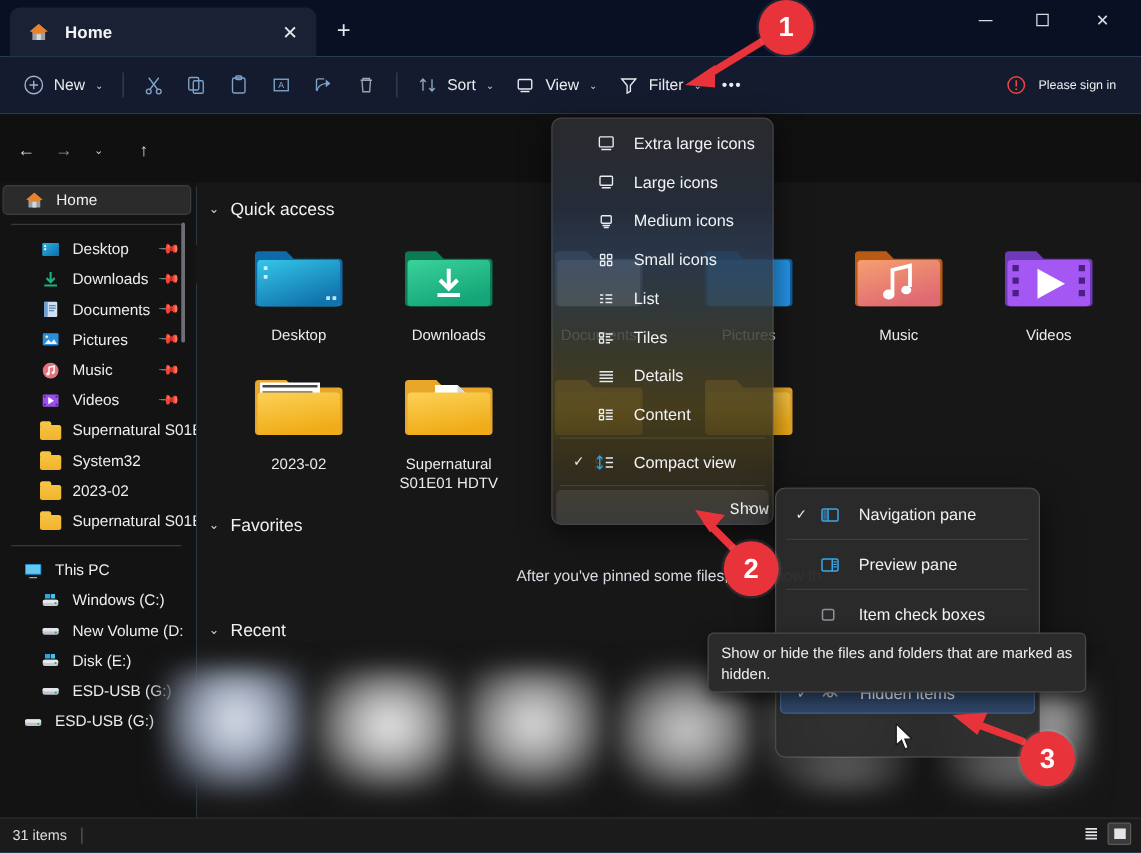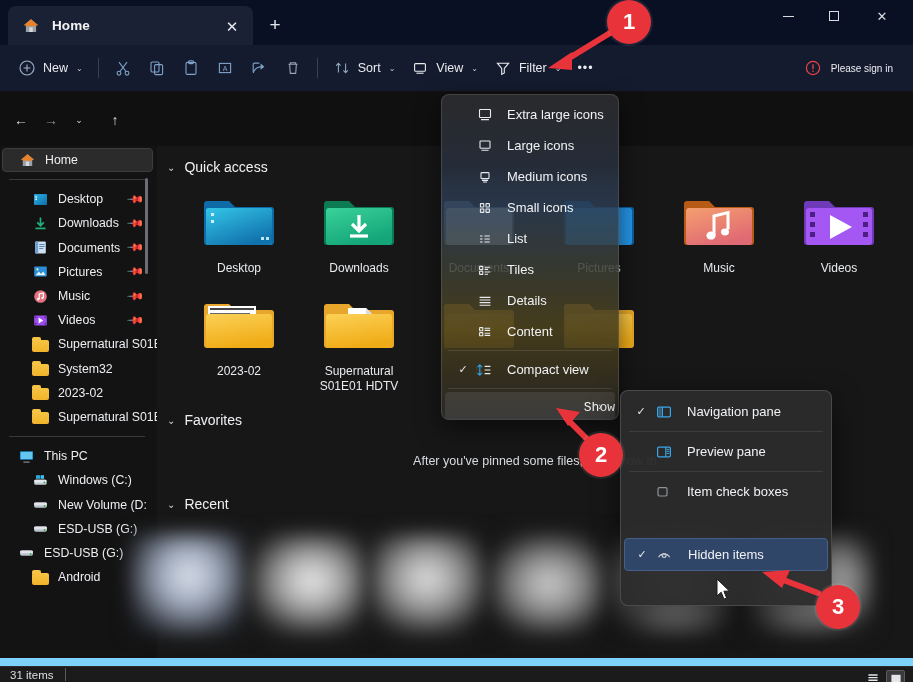--- a/index.html
+++ b/index.html
@@ -183,21 +183,21 @@
     background: radial-gradient(ellipse at 50% 45%, #f4f4f4 0%, #bdbdbd 38%, #2a2a2a 78%, #131313 100%);
   }
   .blurthumb.b1 { background: radial-gradient(ellipse at 50% 42%, #dfe5ef 0%, #9fa9bb 35%, #24272e 78%, #121212 100%); }
   .blurthumb.b3 { background: radial-gradient(ellipse at 52% 47%, #ededed 0%, #a8a8a8 35%, #222 78%, #101010 100%); }
   .blurthumb.b4 { background: radial-gradient(ellipse at 48% 45%, #e2e2e2 0%, #9c9c9c 36%, #1f1f1f 78%, #0f0f0f 100%); }
   .blurthumb.b5 { background: radial-gradient(ellipse at 50% 50%, #cfcfcf 0%, #8d8d8d 38%, #1c1c1c 80%, #0d0d0d 100%); }
   .blurthumb.b6 { background: radial-gradient(ellipse at 50% 46%, #d6d6d6 0%, #8f8f8f 38%, #1d1d1d 80%, #0e0e0e 100%); }
 
   
   .statusbar {
-    position: absolute; left: 0; bottom: 0; width: 913px; height: 16px;
+    position: absolute; left: 0; bottom: 0; width: 913px; height: 28px;
     background: #1b1b1b; border-top: 1px solid #2c2c2c;
     display: flex; align-items: center;
   }
   .status-text { margin-left: 10px; color: #dcdfe4; font-size: 11.5px; }
   .status-div { width: 1px; height: 13px; background: #56595f; margin-left: 12px; }
   .viewtoggle {
     position: absolute; right: 8px; top: 3px; display: flex; gap: 4px;
   }
   .vt {
     width: 19px; height: 18px; display: flex; align-items: center; justify-content: center;
@@ -592,42 +592,48 @@
             <rect x="2" y="6.4" width="13" height="5.4" rx="2" fill="#bdc3cb"></rect>
             <rect x="2" y="6.4" width="13" height="2.8" rx="1.4" fill="#e2e6eb"></rect>
             <circle cx="12.6" cy="10" r=".9" fill="#2bb34a"></circle>
           </svg>
       </span>
       <span>New Volume (D:</span>
     </div>
     <div class="side-item indent">
       <span class="sico">
         <svg viewBox="0 0 17 17" width="17" height="17">
+            <rect x="2.2" y="7.8" width="12.4" height="5" rx="1.6" fill="#c6ccd4"></rect>
+            <rect x="2.2" y="7.8" width="12.4" height="2.6" rx="1.3" fill="#e4e8ed"></rect>
+            <circle cx="12.4" cy="10.4" r=".9" fill="#2bb34a"></circle>
+            <path d="M4 3.2h4v3.6H4z" fill="#2aa9e0"></path>
+            <path d="M8.6 3.2h3.4v3.6H8.6z" fill="#43c1f0"></path>
+          </svg>
+      </span>
+      <span>Disk (E:)</span>
+    </div>
+    <div class="side-item indent">
+      <span class="sico">
+        <svg viewBox="0 0 17 17" width="17" height="17">
             <rect x="2" y="6.4" width="13" height="5.4" rx="2" fill="#bdc3cb"></rect>
             <rect x="2" y="6.4" width="13" height="2.8" rx="1.4" fill="#e2e6eb"></rect>
             <circle cx="12.6" cy="10" r=".9" fill="#2bb34a"></circle>
           </svg>
       </span>
       <span>ESD-USB (G:)</span>
     </div>
     <div class="side-item">
       <span class="sico">
         <svg viewBox="0 0 17 17" width="17" height="17">
             <rect x="2" y="6.4" width="13" height="5.4" rx="2" fill="#bdc3cb"></rect>
             <rect x="2" y="6.4" width="13" height="2.8" rx="1.4" fill="#e2e6eb"></rect>
             <circle cx="12.6" cy="10" r=".9" fill="#2bb34a"></circle>
           </svg>
       </span>
       <span>ESD-USB (G:)</span>
-    </div>
-    <div class="side-item indent">
-      <span class="sico">
-          <span class="folder" style="height:12px;margin-top:4px;display:block;"></span>
-        </span>
-      <span>Android</span>
     </div>
   </div>
   <div class="side-scroll"></div>
 
   <div class="content">
 
     <div class="sect-header" style="margin-top:13px;">
       <span class="sect-chev">⌄</span>
       <span>Quick access</span>
     </div>
@@ -959,20 +965,21 @@
       <span class="sm-ico">
         <svg viewBox="0 0 20 18" width="20" height="18">
             <path d="M3.6 11.2c2-4.2 9-4.2 11 0" fill="none" stroke="#c9ccd2" stroke-width="1.2"></path>
             <circle cx="9.1" cy="9.4" r="1.9" fill="none" stroke="#c9ccd2" stroke-width="1.2"></circle>
           </svg>
       </span>
       <span>Hidden items</span>
     </div>
   </div>
 
+  <div class="tooltip">Show or hide the files and folders that are marked as hidden.</div>
 
   <div class="cursor">
     <svg viewBox="0 0 16 24" width="16" height="24">
       <path d="M1 1 1 18 5.2 14.2 8 21.2 10.6 20 7.9 13.2 13.4 13z" fill="#fff" stroke="#1a1a1a" stroke-width="1"></path>
     </svg>
   </div>
 
   <svg class="anno-svg">
     <g stroke="#e8333a" fill="#e8333a">
       <path d="M610 33 L566 60" stroke-width="6" stroke-linecap="round"></path>

